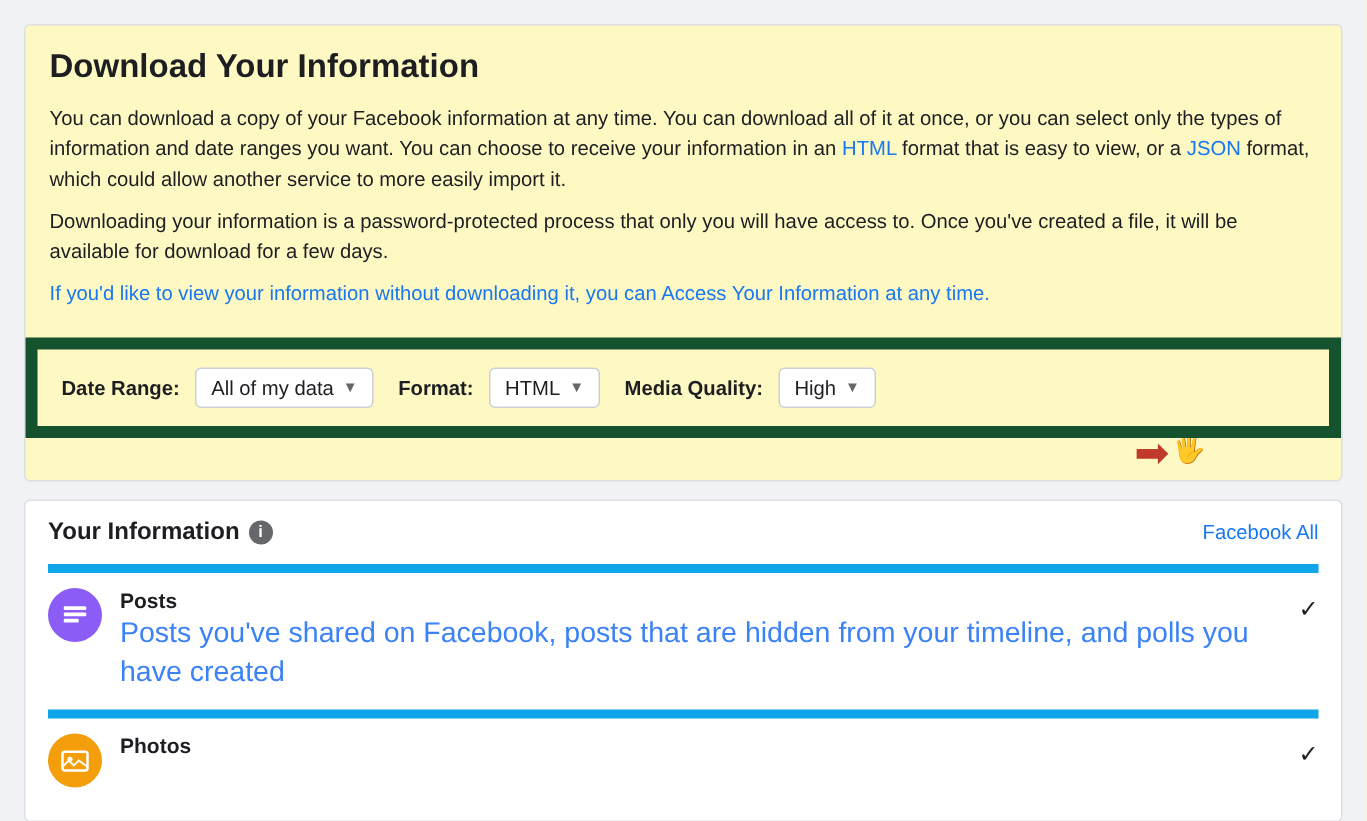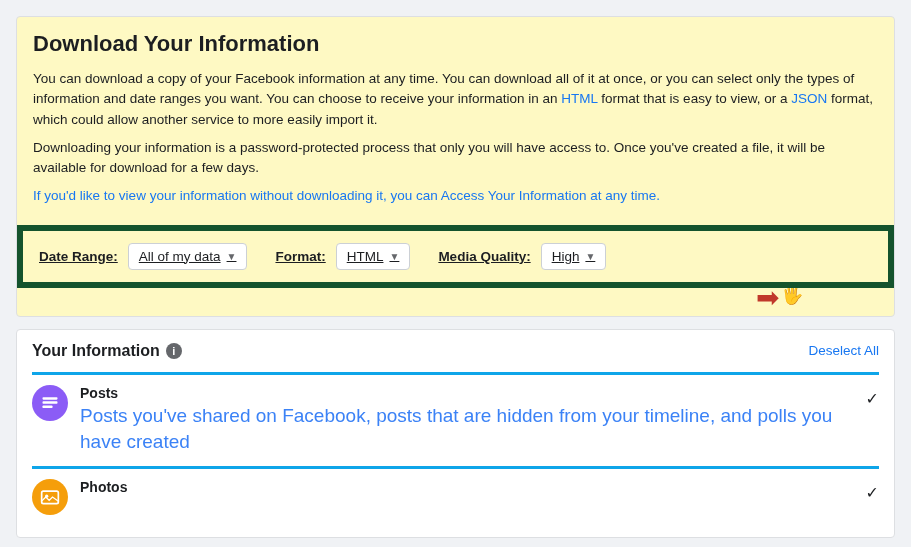--- a/index.html
+++ b/index.html
@@ -74,28 +74,27 @@
       justify-content: center;
       background: #f0f2f5;
       color: #65676b;
       font-size: 11px;
       font-weight: 600;
       border-radius: 10px;
       padding: 1px 6px;
       margin-left: 4px;
     }
     .controls-section {
-      border: 6px solid #14532d;
+      border: 8px solid #14532d;
       margin: 8px 0 0 0;
       padding: 12px 16px;
       display: flex;
       align-items: center;
-      gap: 28px;
+      gap: 16px;
       position: relative;
-      text-decoration: underline;
     }
     .control-label {
       font-size: 13.5px;
       font-weight: 600;
       color: #1c1e21;
       margin-right: 4px;
     }
     .dropdown {
       display: inline-flex;
       align-items: center;
@@ -174,21 +173,21 @@
     .deselect-all {
       color: #1877f2;
       font-size: 13.5px;
       cursor: pointer;
       text-decoration: none;
     }
     .info-item {
       display: flex;
       align-items: flex-start;
       padding: 10px 0;
-      border-top: 3px solid #0ea5e9;
+      border-top: 6px solid #0ea5e9;
       gap: 12px;
     }
     .item-icon {
       width: 36px;
       height: 36px;
       border-radius: 50%;
       display: flex;
       align-items: center;
       justify-content: center;
       font-size: 18px;
@@ -276,21 +275,21 @@
       </div>
     </div>
   </div>
 
   <div class="your-info-section">
     <div class="your-info-header">
       <div class="your-info-title">
         <span>Your Information</span>
         <span class="info-icon">i</span>
       </div>
-      <a class="deselect-all" href="#">Deselect All</a>
+      <a class="deselect-all" href="#">Facebook All</a>
     </div>
 
     <div class="info-item">
       <div class="item-icon icon-purple">
         <svg width="20" height="20" viewBox="0 0 24 24" fill="white">
           <rect x="3" y="5" width="18" height="3" rx="1"></rect>
           <rect x="3" y="10" width="18" height="3" rx="1"></rect>
           <rect x="3" y="15" width="12" height="3" rx="1"></rect>
         </svg>
       </div>

